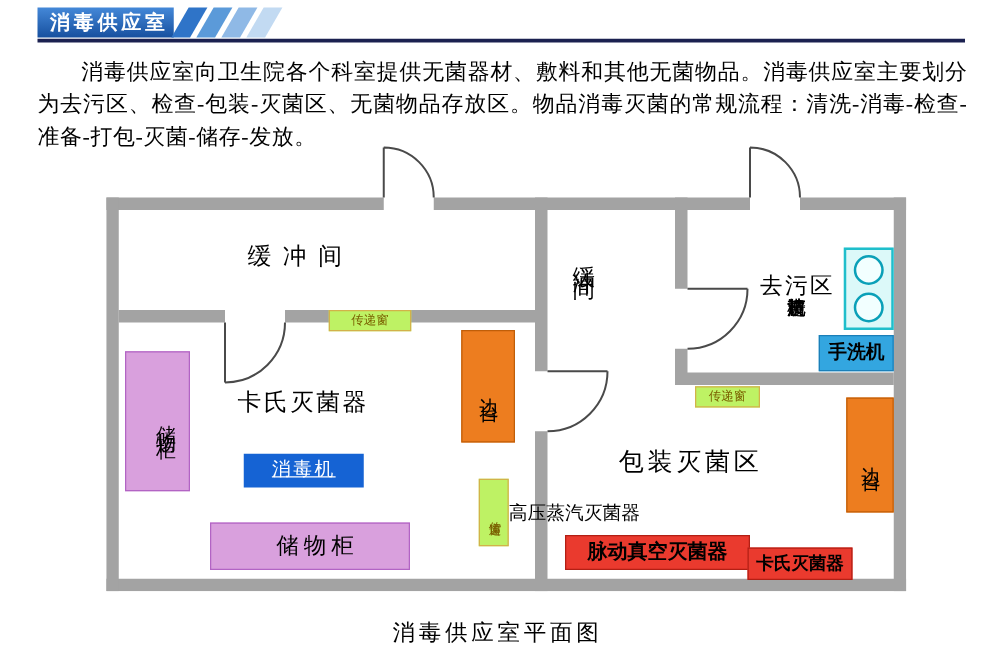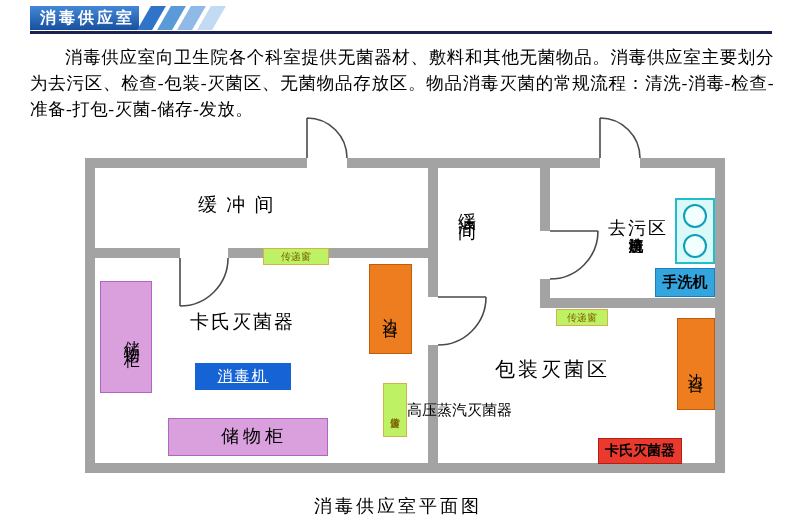--- a/index.html
+++ b/index.html
@@ -110,18 +110,19 @@
     <div class="box ultra" style="left:590px;top:85px;width:40px;height:66px;">
       <div class="basin"></div>
       <div class="basin"></div>
     </div>
     <div class="lbl small-lbl vert" style="left:541px;top:113px;height:102px;">超声波清洗机</div>
     <div class="box handwash" style="left:570px;top:155px;width:60px;height:29px;">手洗机</div>
     <div class="box passwin" style="left:471px;top:196px;width:52px;height:17px;">传递窗</div>
 
     <div class="box sidetable vert" style="left:592px;top:205px;width:38px;height:92px;">边台</div>
     <div class="lbl small-lbl" style="left:322px;top:288px;">高压蒸汽灭菌器</div>
+    <div class="box redbox" style="left:367px;top:315px;width:148px;height:28px;font-size:16px;">脉动真空灭菌器</div>
     <div class="box redbox" style="left:513px;top:325px;width:84px;height:26px;font-size:14px;">卡氏灭菌器</div>
   </div>
 
   <div class="caption">消毒供应室平面图</div>
 
 </div>
 
 </body></html>

